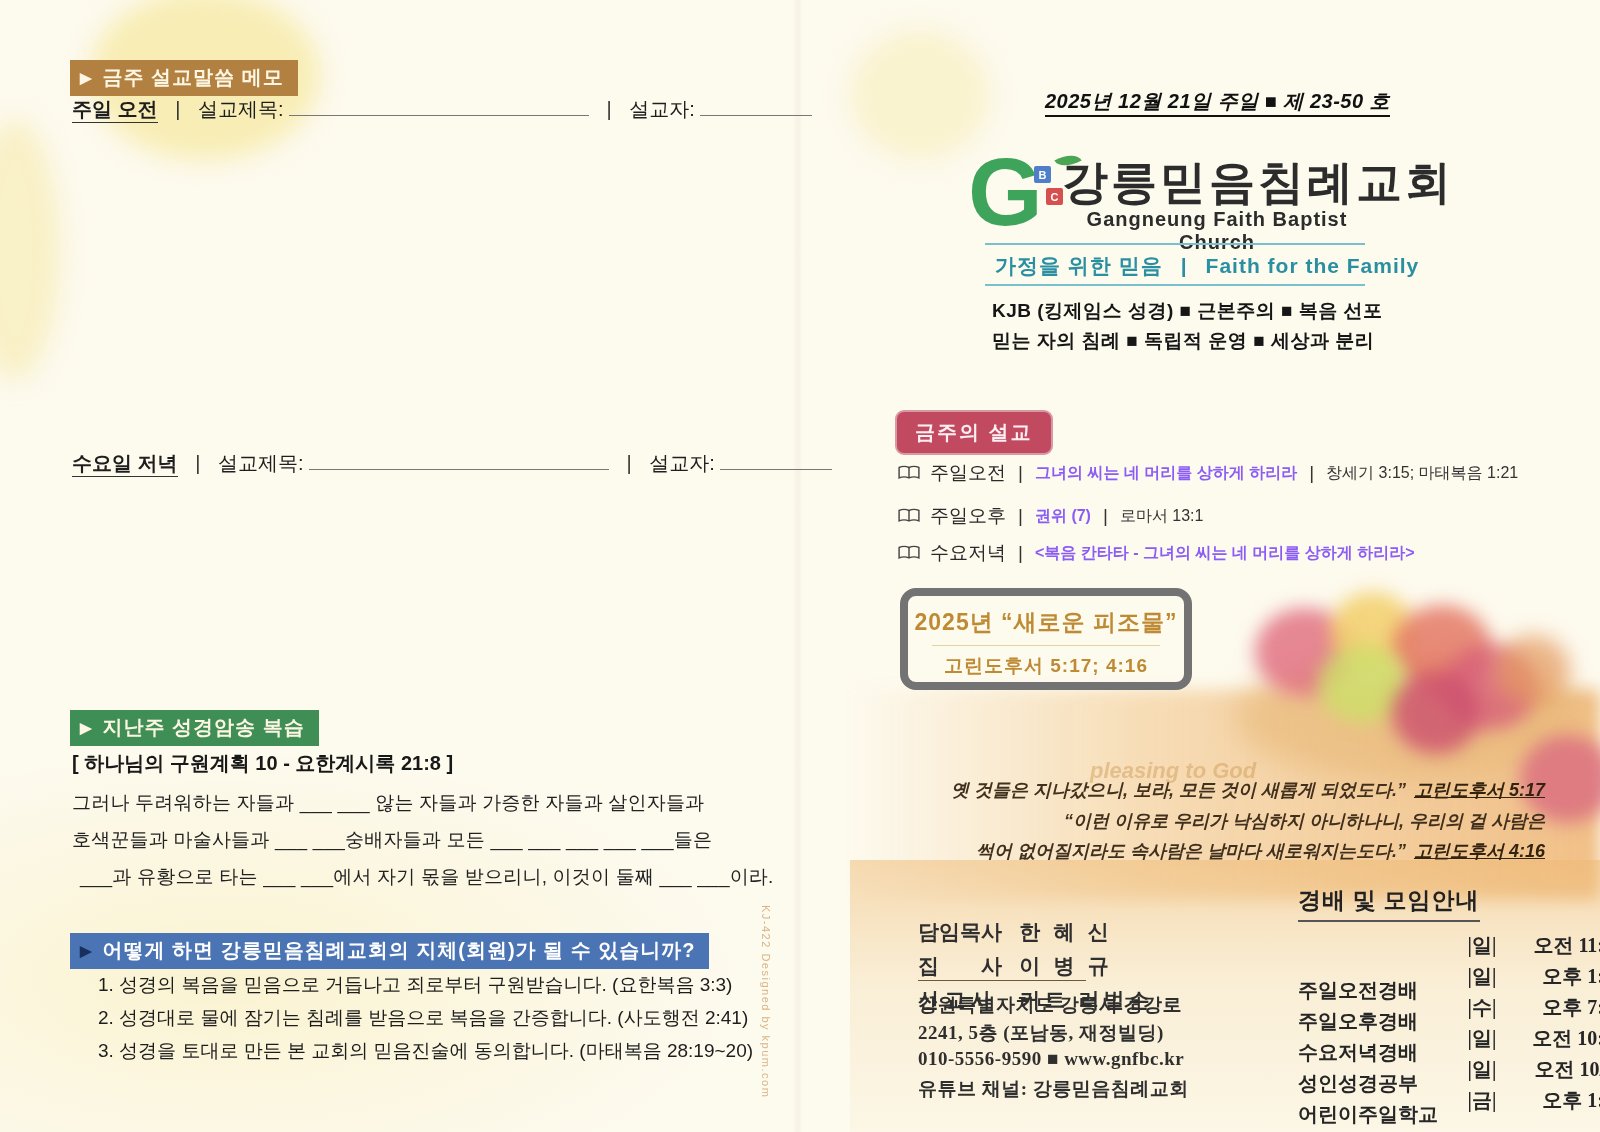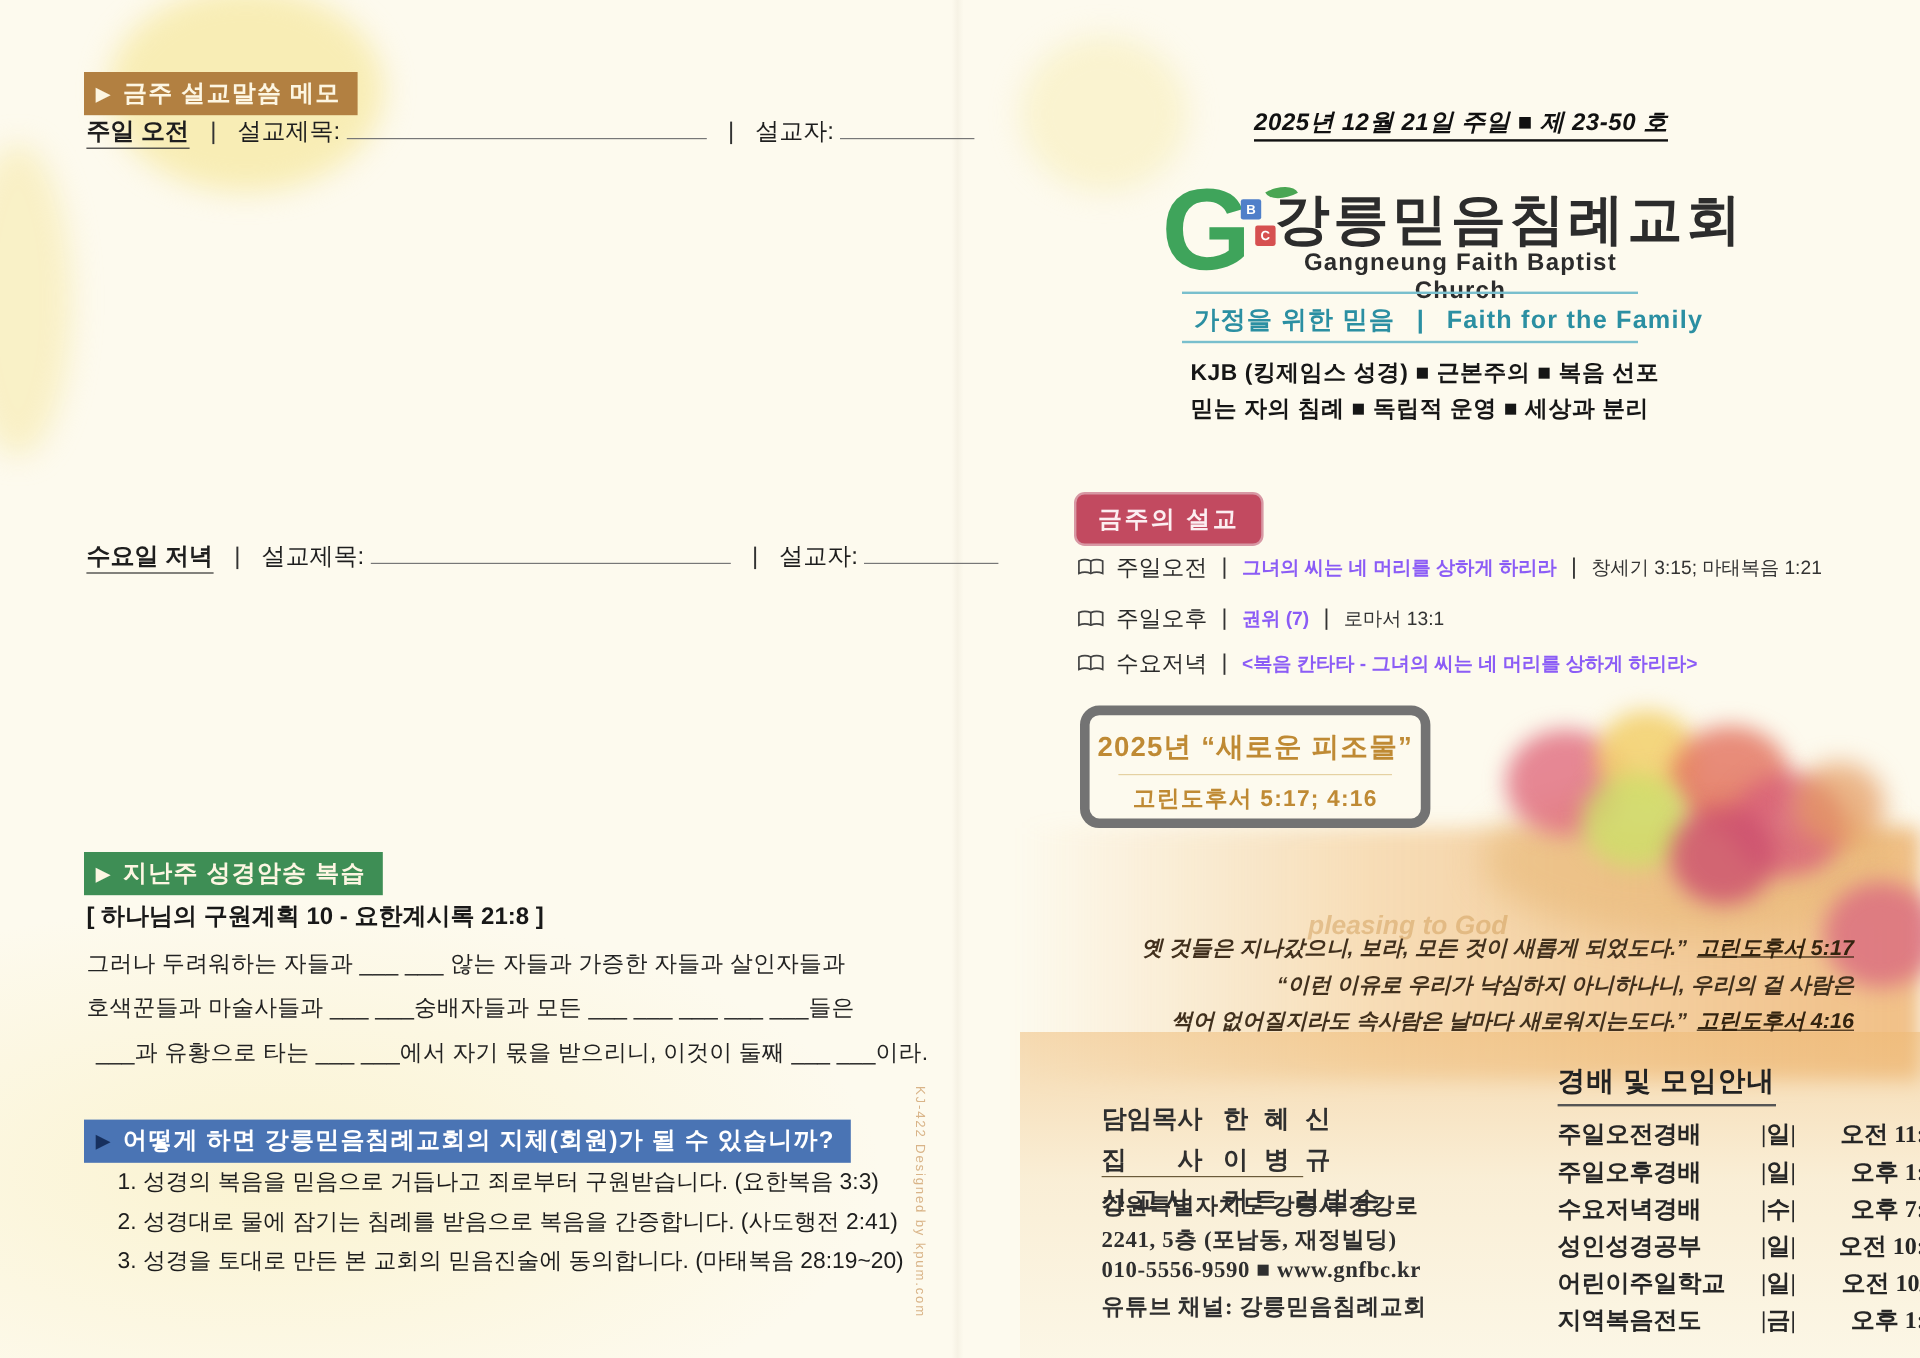--- a/index.html
+++ b/index.html
@@ -65,21 +65,21 @@
   .quote-line{font-size:18px;font-style:italic;color:#41301d;text-align:right;white-space:nowrap;font-weight:600;}
   .quote-ref{font-weight:800;text-decoration:underline;color:#33230f;margin-left:8px;}
   .serif{font-family:"Liberation Serif", serif;}
   .staff-row{font-size:21px;color:#2f2f2f;white-space:nowrap;}
   .staff-role{display:inline-block;width:96px;font-weight:600;margin-top:40px;}
   .staff-name{font-weight:700;letter-spacing:4px;}
   .contact-line{font-size:19px;font-weight:700;color:#2f2f2f;white-space:nowrap;letter-spacing:.5px;}
   .sched-header{font-size:23px;font-weight:800;color:#222;border-bottom:2px solid #555;
                 display:inline-block;padding-bottom:4px;letter-spacing:1px;}
   .sched-row{display:flex;font-size:20px;color:#262626;font-weight:700;white-space:nowrap;}
-  .sched-name{width:158px;}
+  .sched-name{width:158px;margin-top:45px;}
   .sched-day{width:52px;text-align:center;}
   .sched-time{width:116px;text-align:right;}
   .side-note{
     writing-mode:vertical-rl;font-size:11px;color:#d9b488;letter-spacing:1.5px;
   }
   .fold{position:absolute;top:0;left:793px;width:10px;height:1132px;
         background:linear-gradient(90deg,rgba(0,0,0,0) 0%,rgba(120,100,60,0.05) 50%,rgba(0,0,0,0) 100%);}
 </style>
 </head>
 <body>

